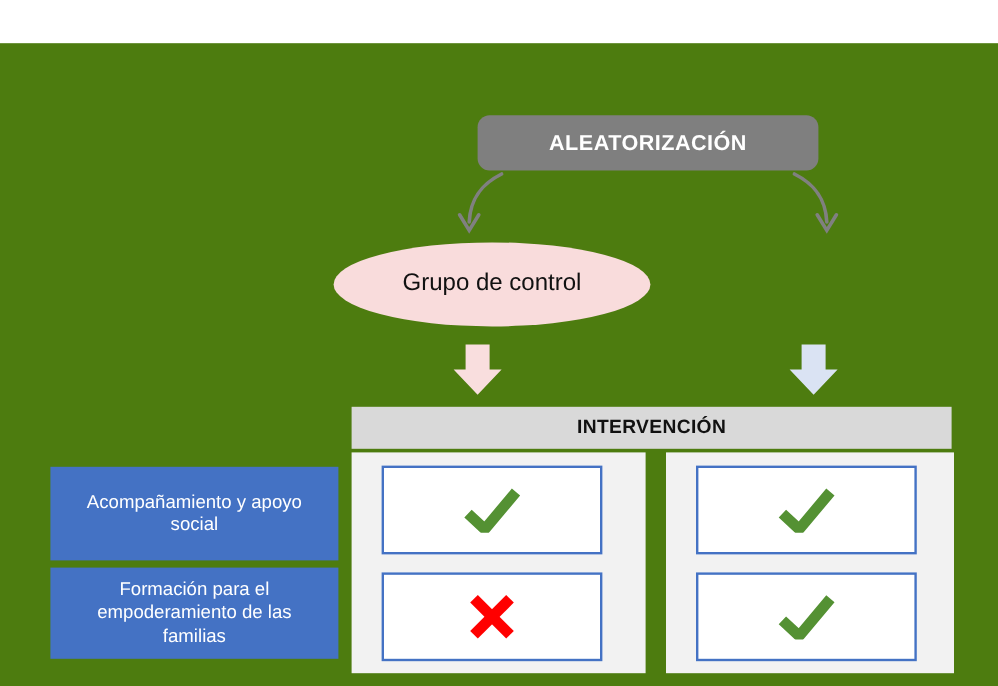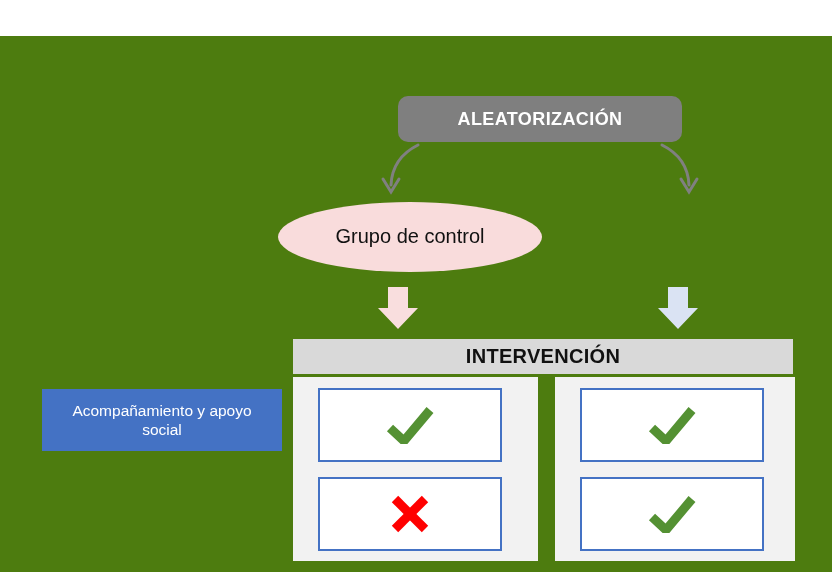--- a/index.html
+++ b/index.html
@@ -29,36 +29,36 @@
   }
   .ellipse .lbl{white-space:pre-line;line-height:1.18;}
   .ellipse.pink{left:278px;top:166px;width:264px;height:70px;background:#F9DCDC;font-size:20px;}
   .ellipse.blue{left:560px;top:168px;width:243px;height:70px;background:#B4C7E7;font-size:19px;}
 
   
   .band{
     position:absolute;left:293px;top:303px;width:500px;height:35px;
     background:#D9D9D9;
     display:flex;align-items:center;justify-content:center;
-    color:#111111;font-weight:bold;font-size:20px;letter-spacing:.3px;
+    color:#111111;font-weight:bold;font-size:16px;letter-spacing:.3px;
   }
 
   
   .col{position:absolute;top:341px;height:184px;background:#F2F2F2;}
   .col-left{left:293px;width:245px;}
   .col-right{left:555px;width:240px;}
 
   
   .rowlabel{
     position:absolute;left:42px;width:240px;background:#4472C4;
     display:flex;align-items:center;justify-content:center;
     color:#ffffff;font-size:15.5px;line-height:1.25;text-align:center;
     white-space:pre-line;
   }
-  .rl1{top:353px;height:62px;}
+  .rl1{top:353px;height:78px;}
   .rl2{top:437px;height:76px;}
 
   
   .cell{
     position:absolute;width:184px;height:74px;background:#ffffff;
     border:2px solid #4472C4;box-sizing:border-box;
     display:flex;align-items:center;justify-content:center;
   }
   .cell.c-l1{left:318px;top:352px;}
   .cell.c-l2{left:318px;top:441px;}
@@ -95,20 +95,23 @@
   </div>
 
 
   <div class="band">INTERVENCIÓN</div>
 
   <div class="col col-left"></div>
   <div class="col col-right"></div>
 
   <div class="rowlabel rl1">Acompañamiento y apoyo
 social</div>
+  <div class="rowlabel rl2">Formación para el
+empoderamiento de las
+familias</div>
 
   <div class="cell c-l1 check">
     <svg class="mark mark-check" width="50" height="38" viewBox="0 0 50 38">
       <polyline points="5,22 19,35 45,4" fill="none" stroke="#549133" stroke-width="9" stroke-linecap="butt" stroke-linejoin="miter"></polyline>
     </svg>
 
   </div>
 
   <div class="cell c-r1 check">
     <svg class="mark mark-check" width="50" height="38" viewBox="0 0 50 38">

